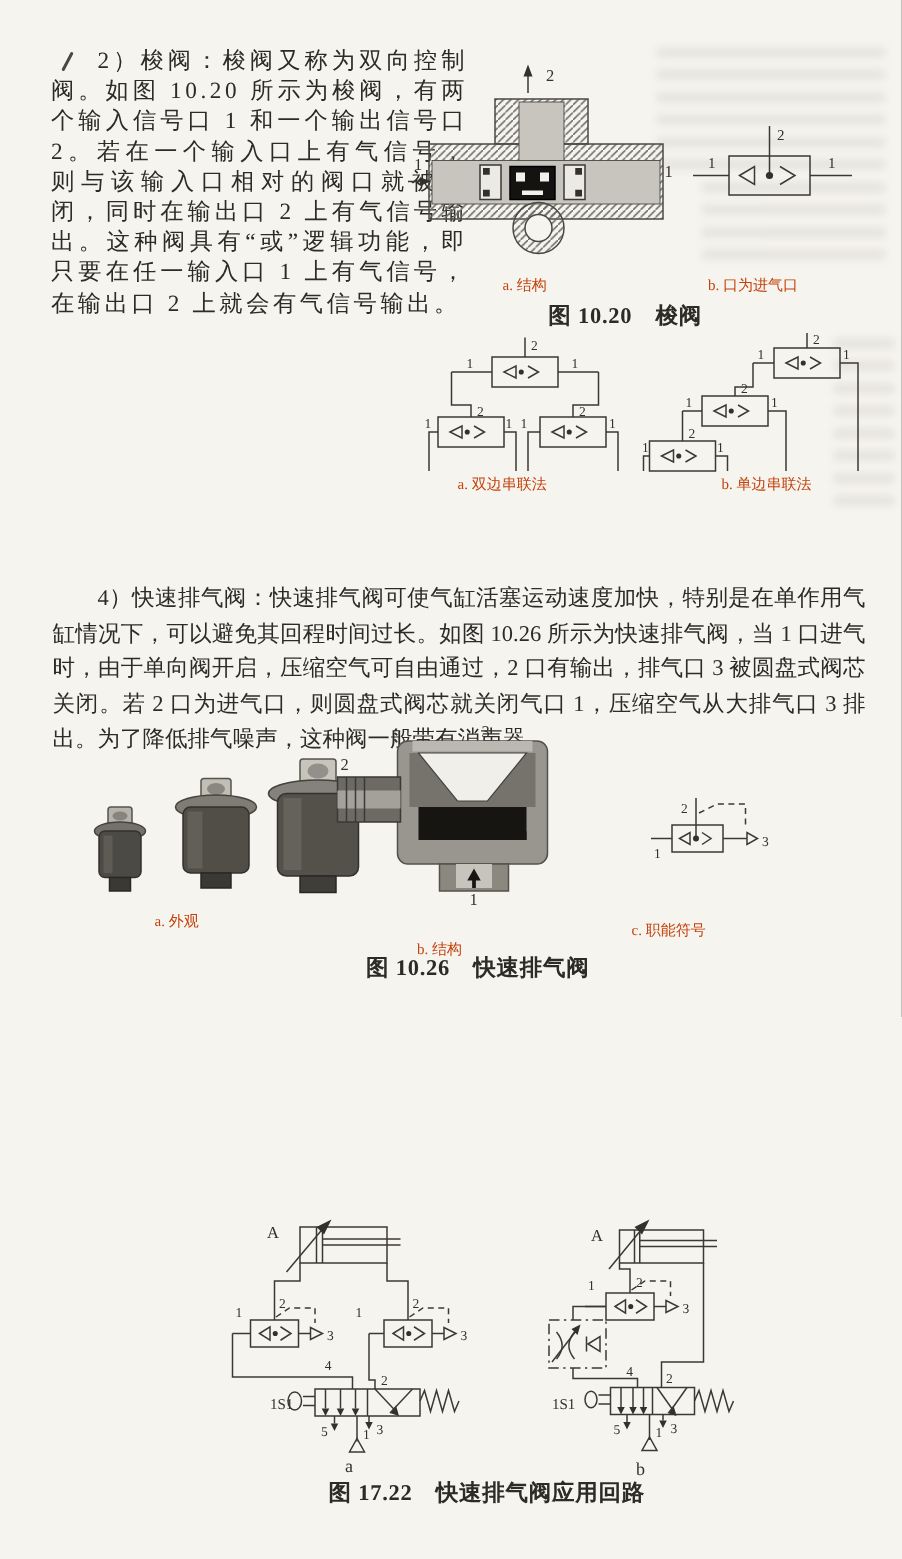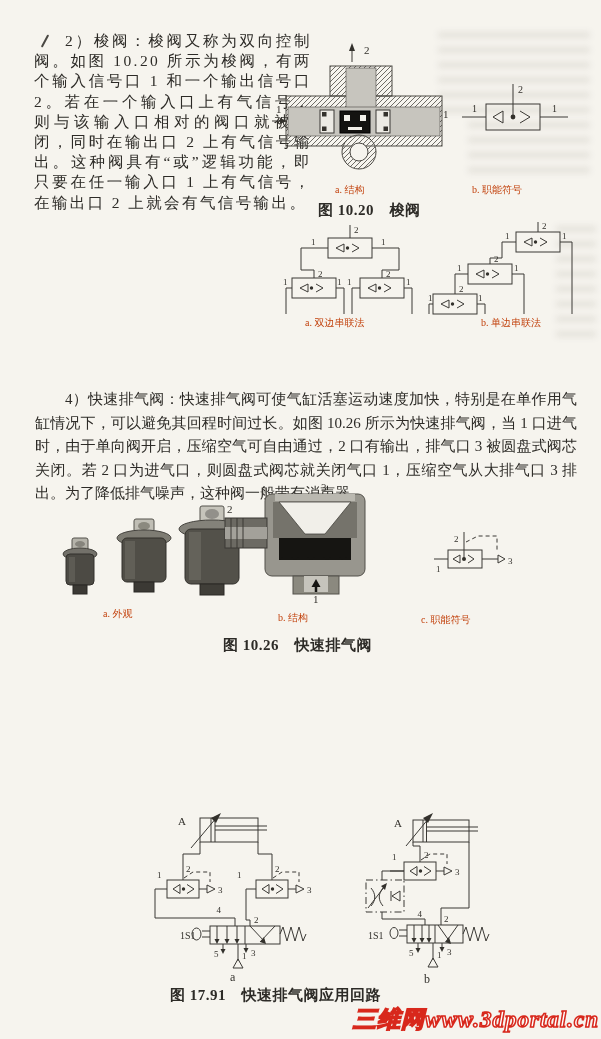--- a/index.html
+++ b/index.html
@@ -3,21 +3,21 @@
 <meta charset="utf-8">
 <style>
   *{margin:0;padding:0;box-sizing:border-box}
   html,body{background:#9a9892}
   #page{position:relative;width:601px;height:1039px;margin:0 auto;background:#f6f4ee;
         font-family:"Liberation Serif","DejaVu Serif",serif;color:#2d2b27;overflow:hidden}
   .abs{position:absolute}
   .para{font-size:15px;line-height:23.6px;text-align:justify;text-indent:2em}
   .colpara{font-size:15.5px;line-height:20.2px;letter-spacing:2.4px;text-align:justify;text-indent:2em}
   .sub{font-size:10px;color:#c2410c}
-  .cap{font-size:15px;font-weight:700;text-align:left;letter-spacing:.5px}
+  .cap{font-size:15px;font-weight:700;text-align:right;letter-spacing:.5px}
   svg{display:block;overflow:visible}
   svg text{font-family:"Liberation Serif","DejaVu Serif",serif;fill:#33312c}
   .ln{stroke:#3b3935;stroke-width:1;fill:none}
   .fl{fill:#33312c;stroke:none}
   .dash{stroke:#3b3935;stroke-width:1;fill:none;stroke-dasharray:4 3}
   .smudge{filter:blur(3px);opacity:.45;
           background:repeating-linear-gradient(180deg, rgba(139,137,128,.38) 0 6px, transparent 6px 15px)}
   .penmark{width:2px;height:14px;background:#4a4843;transform:rotate(28deg);border-radius:1px}
   .watermark{font-size:23px;font-weight:700;font-style:italic;color:#fff;
              -webkit-text-stroke:1.5px #d8281c;text-shadow:0 0 1px #d8281c;letter-spacing:1px}
@@ -86,21 +86,21 @@
     <line class="ln" x1="53" y1="6" x2="53" y2="39"></line>
     <circle cx="53" cy="39" r="2.4" class="fl"></circle>
     <polygon class="ln" points="33,39 43,33 43,45"></polygon>
     <polyline class="ln" points="60,33 70,39 60,45"></polyline>
     <text x="58" y="15" font-size="10">2</text>
     <text x="12" y="34" font-size="10">1</text>
     <text x="92" y="34" font-size="10">1</text>
   </svg>
 
   <div class="abs sub" style="left:335px;top:183px">a. 结构</div>
-  <div class="abs sub" style="left:472px;top:183px">b. 职能符号</div>
+  <div class="abs sub" style="left:472px;top:183px">b. 口为进气口</div>
   <div class="abs cap" style="left:318px;top:201px;width:150px">图 10.20　梭阀</div>
 
   <svg class="abs" style="left:283px;top:222px" width="135" height="92" viewBox="0 0 135 92">
 
     <rect x="45" y="16" width="44" height="20" class="ln"></rect>
     <polygon class="ln" points="53,26 61,22 61,30"></polygon>
       <circle cx="64.5" cy="26" r="1.7" class="fl"></circle>
       <polyline class="ln" points="69,22 76,26 69,30"></polyline>
     <line class="ln" x1="67" y1="16" x2="67" y2="3"></line>
       <text x="71" y="11" font-size="9">2</text>
@@ -236,21 +236,21 @@
     <polyline class="ln" points="40,31 46,35 40,39"></polyline>
     <line class="ln" x1="54" y1="35" x2="70" y2="35"></line>
     <polygon class="ln" points="70,31 70,39 77,35"></polygon>
     <polyline class="dash" points="38,18 50,12 69,12 69,28"></polyline>
     <text x="26" y="18" font-size="9">2</text>
     <text x="8" y="48" font-size="9">1</text>
     <text x="80" y="40" font-size="9">3</text>
   </svg>
 
   <div class="abs sub" style="left:103px;top:607px">a. 外观</div>
-  <div class="abs sub" style="left:278px;top:611px">b. 结构</div>
+  <div class="abs sub" style="left:278px;top:626px">b. 结构</div>
   <div class="abs sub" style="left:421px;top:613px">c. 职能符号</div>
   <div class="abs cap" style="left:223px;top:636px;width:170px">图 10.26　快速排气阀</div>
 
 
   <svg class="abs" style="left:70px;top:812px" width="248" height="172" viewBox="0 0 248 172">
 
     <g>
       <rect x="130" y="6" width="58" height="24" class="ln"></rect>
       <line class="ln" x1="141" y1="6" x2="141" y2="30"></line>
         <line class="ln" x1="145" y1="6" x2="145" y2="30"></line>
@@ -395,17 +395,16 @@
       <line class="ln" x1="103" y1="131" x2="103" y2="148"></line>
       <polygon class="ln" points="98,155 108,155 103,146"></polygon>
     </g>
     <text x="38" y="127" font-size="10">1S1</text>
     <text x="79" y="144" font-size="9">5</text>
     <text x="107" y="146" font-size="9">1</text>
     <text x="117" y="143" font-size="9">3</text>
     <text x="94" y="171" font-size="12">b</text>
   </svg>
 
-  <div class="abs cap" style="left:170px;top:986px;width:260px">图 17.91　快速排气阀应用回路</div>
-
-  <div class="abs watermark" style="right:2px;top:1004px">三维网www.3dportal.cn</div>
+  <div class="abs cap" style="left:170px;top:986px;width:260px">图 17.22　快速排气阀应用回路</div>
+
 
 </div>
 
 </body></html>

